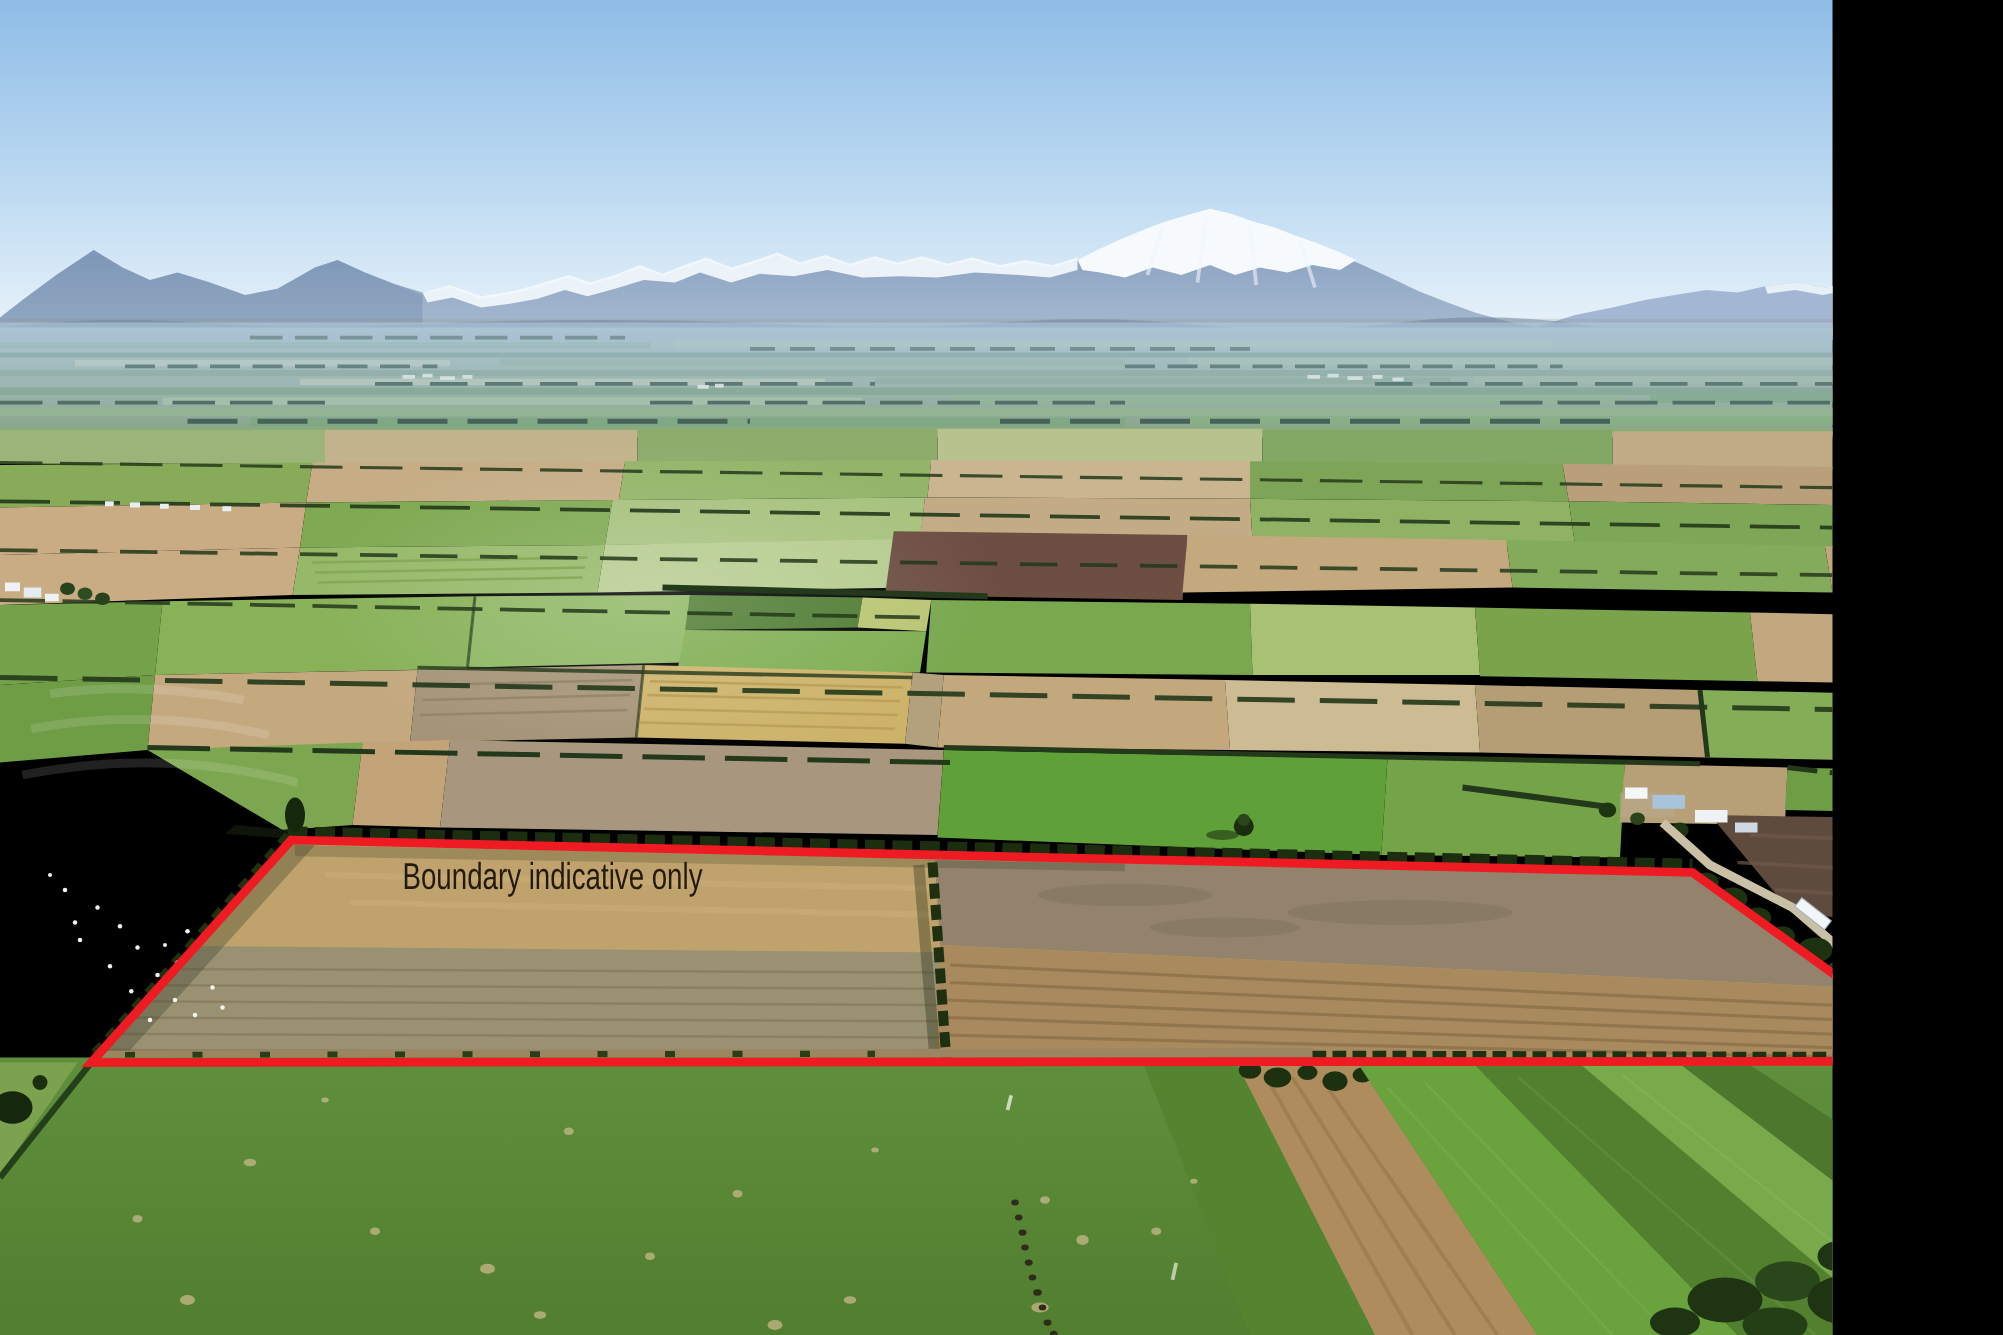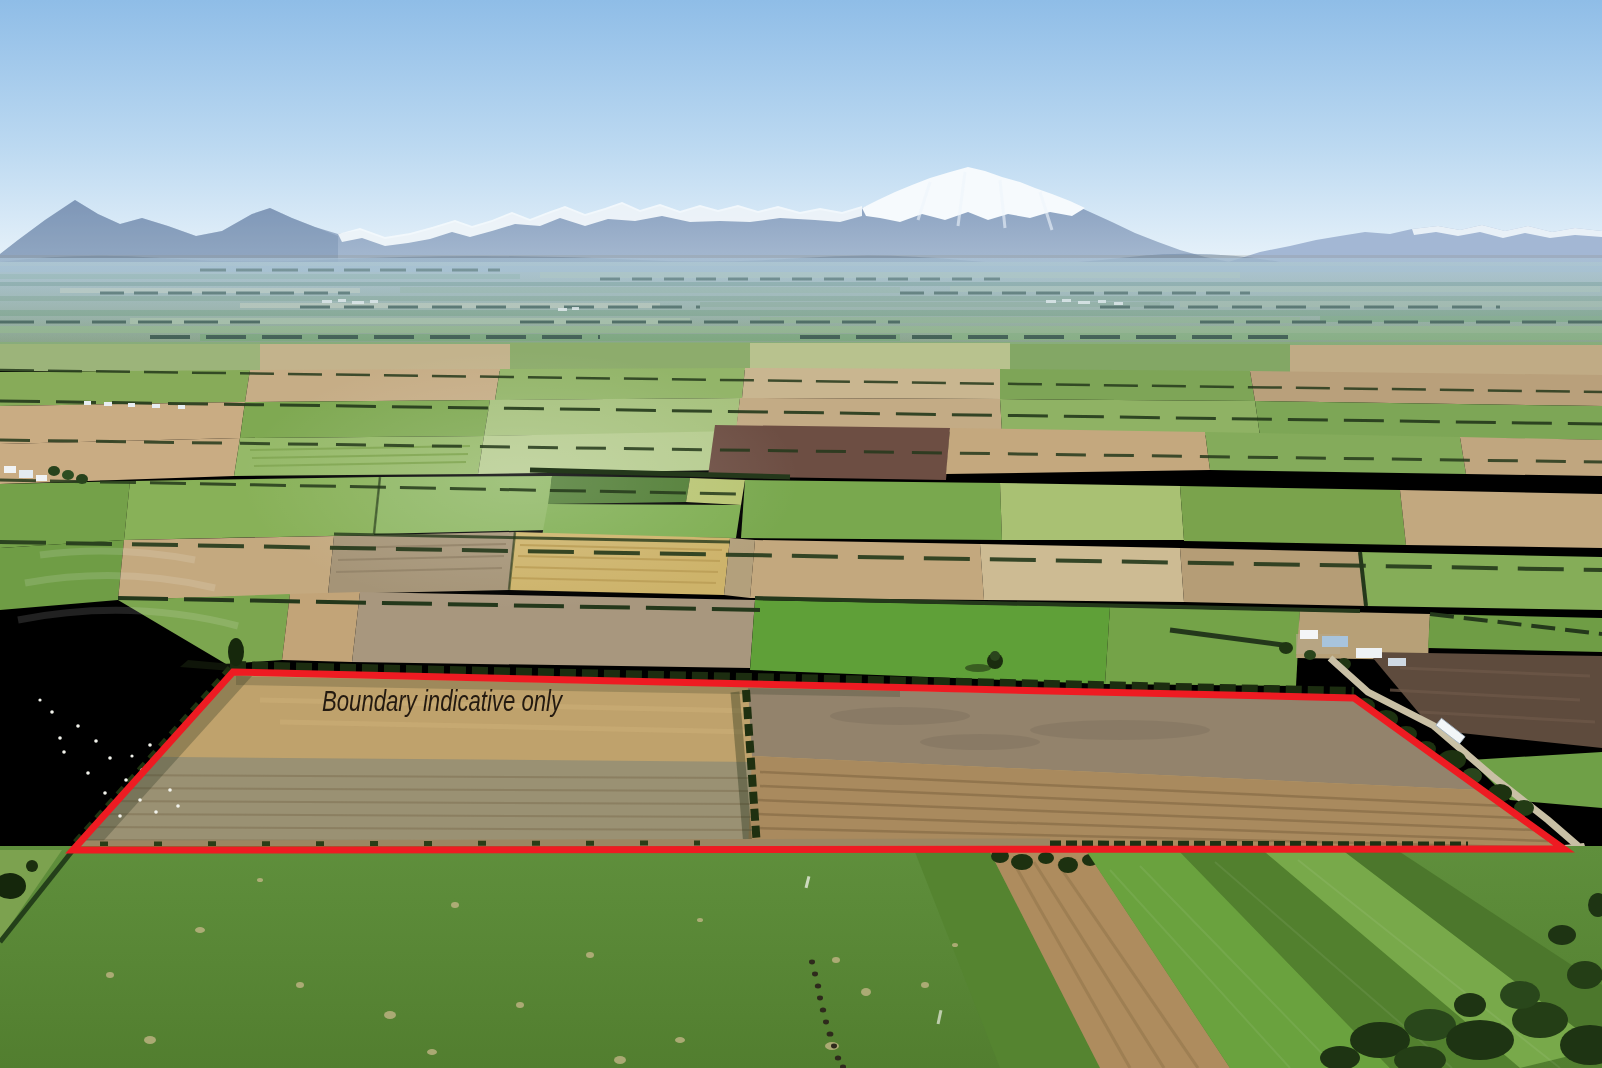--- a/index.html
+++ b/index.html
@@ -1,16 +1,16 @@
 <!DOCTYPE html>
 <html><head>
 <meta charset="utf-8">
 <style>
   html,body{margin:0;padding:0;background:#000;}
-  .stage{position:relative;width:1602px;height:1068px;overflow:hidden;font-family:"Liberation Sans",sans-serif;font-style:italic;}
+  .stage{position:relative;width:1466px;height:1068px;overflow:hidden;font-family:"Liberation Sans",sans-serif;}
   .stage svg{position:absolute;left:0;top:0;display:block;}
   text.boundary-label{font-family:"Liberation Sans",sans-serif;font-size:30px;font-weight:400;}
 </style>
 </head>
 <body>
 
 <div class="stage">
 <svg width="1602" height="1068" viewBox="0 0 1602 1068" xmlns="http://www.w3.org/2000/svg">
   <defs>
     <linearGradient id="skyG" x1="0" y1="0" x2="0" y2="1">

